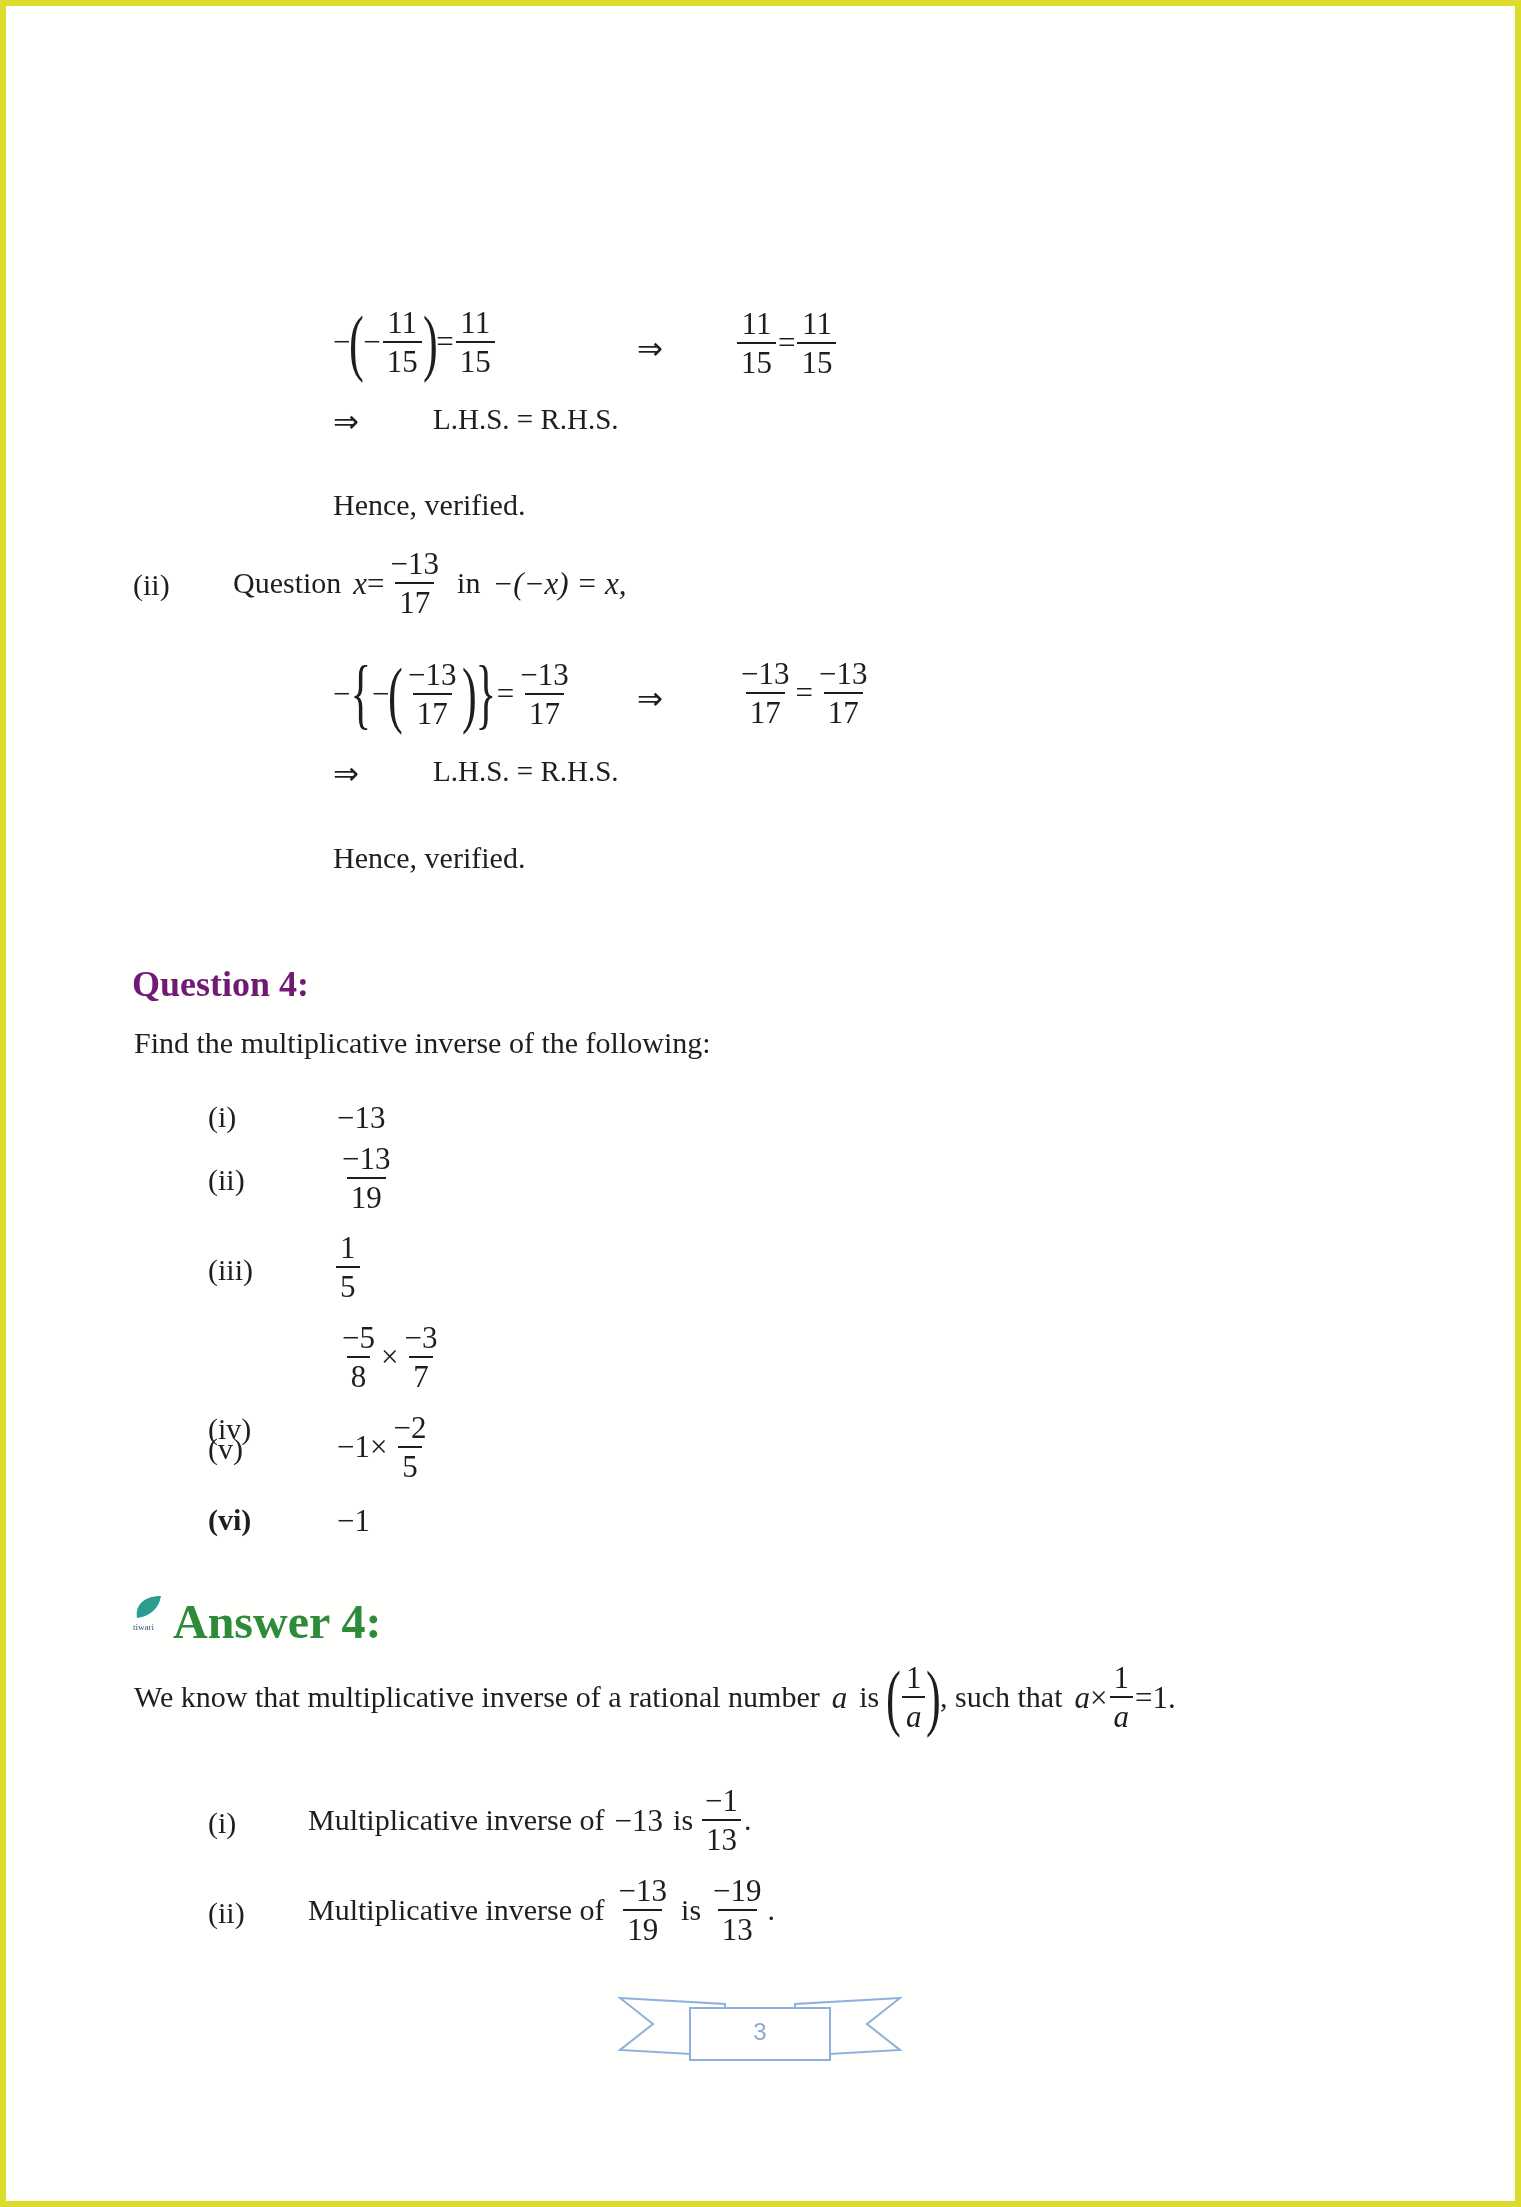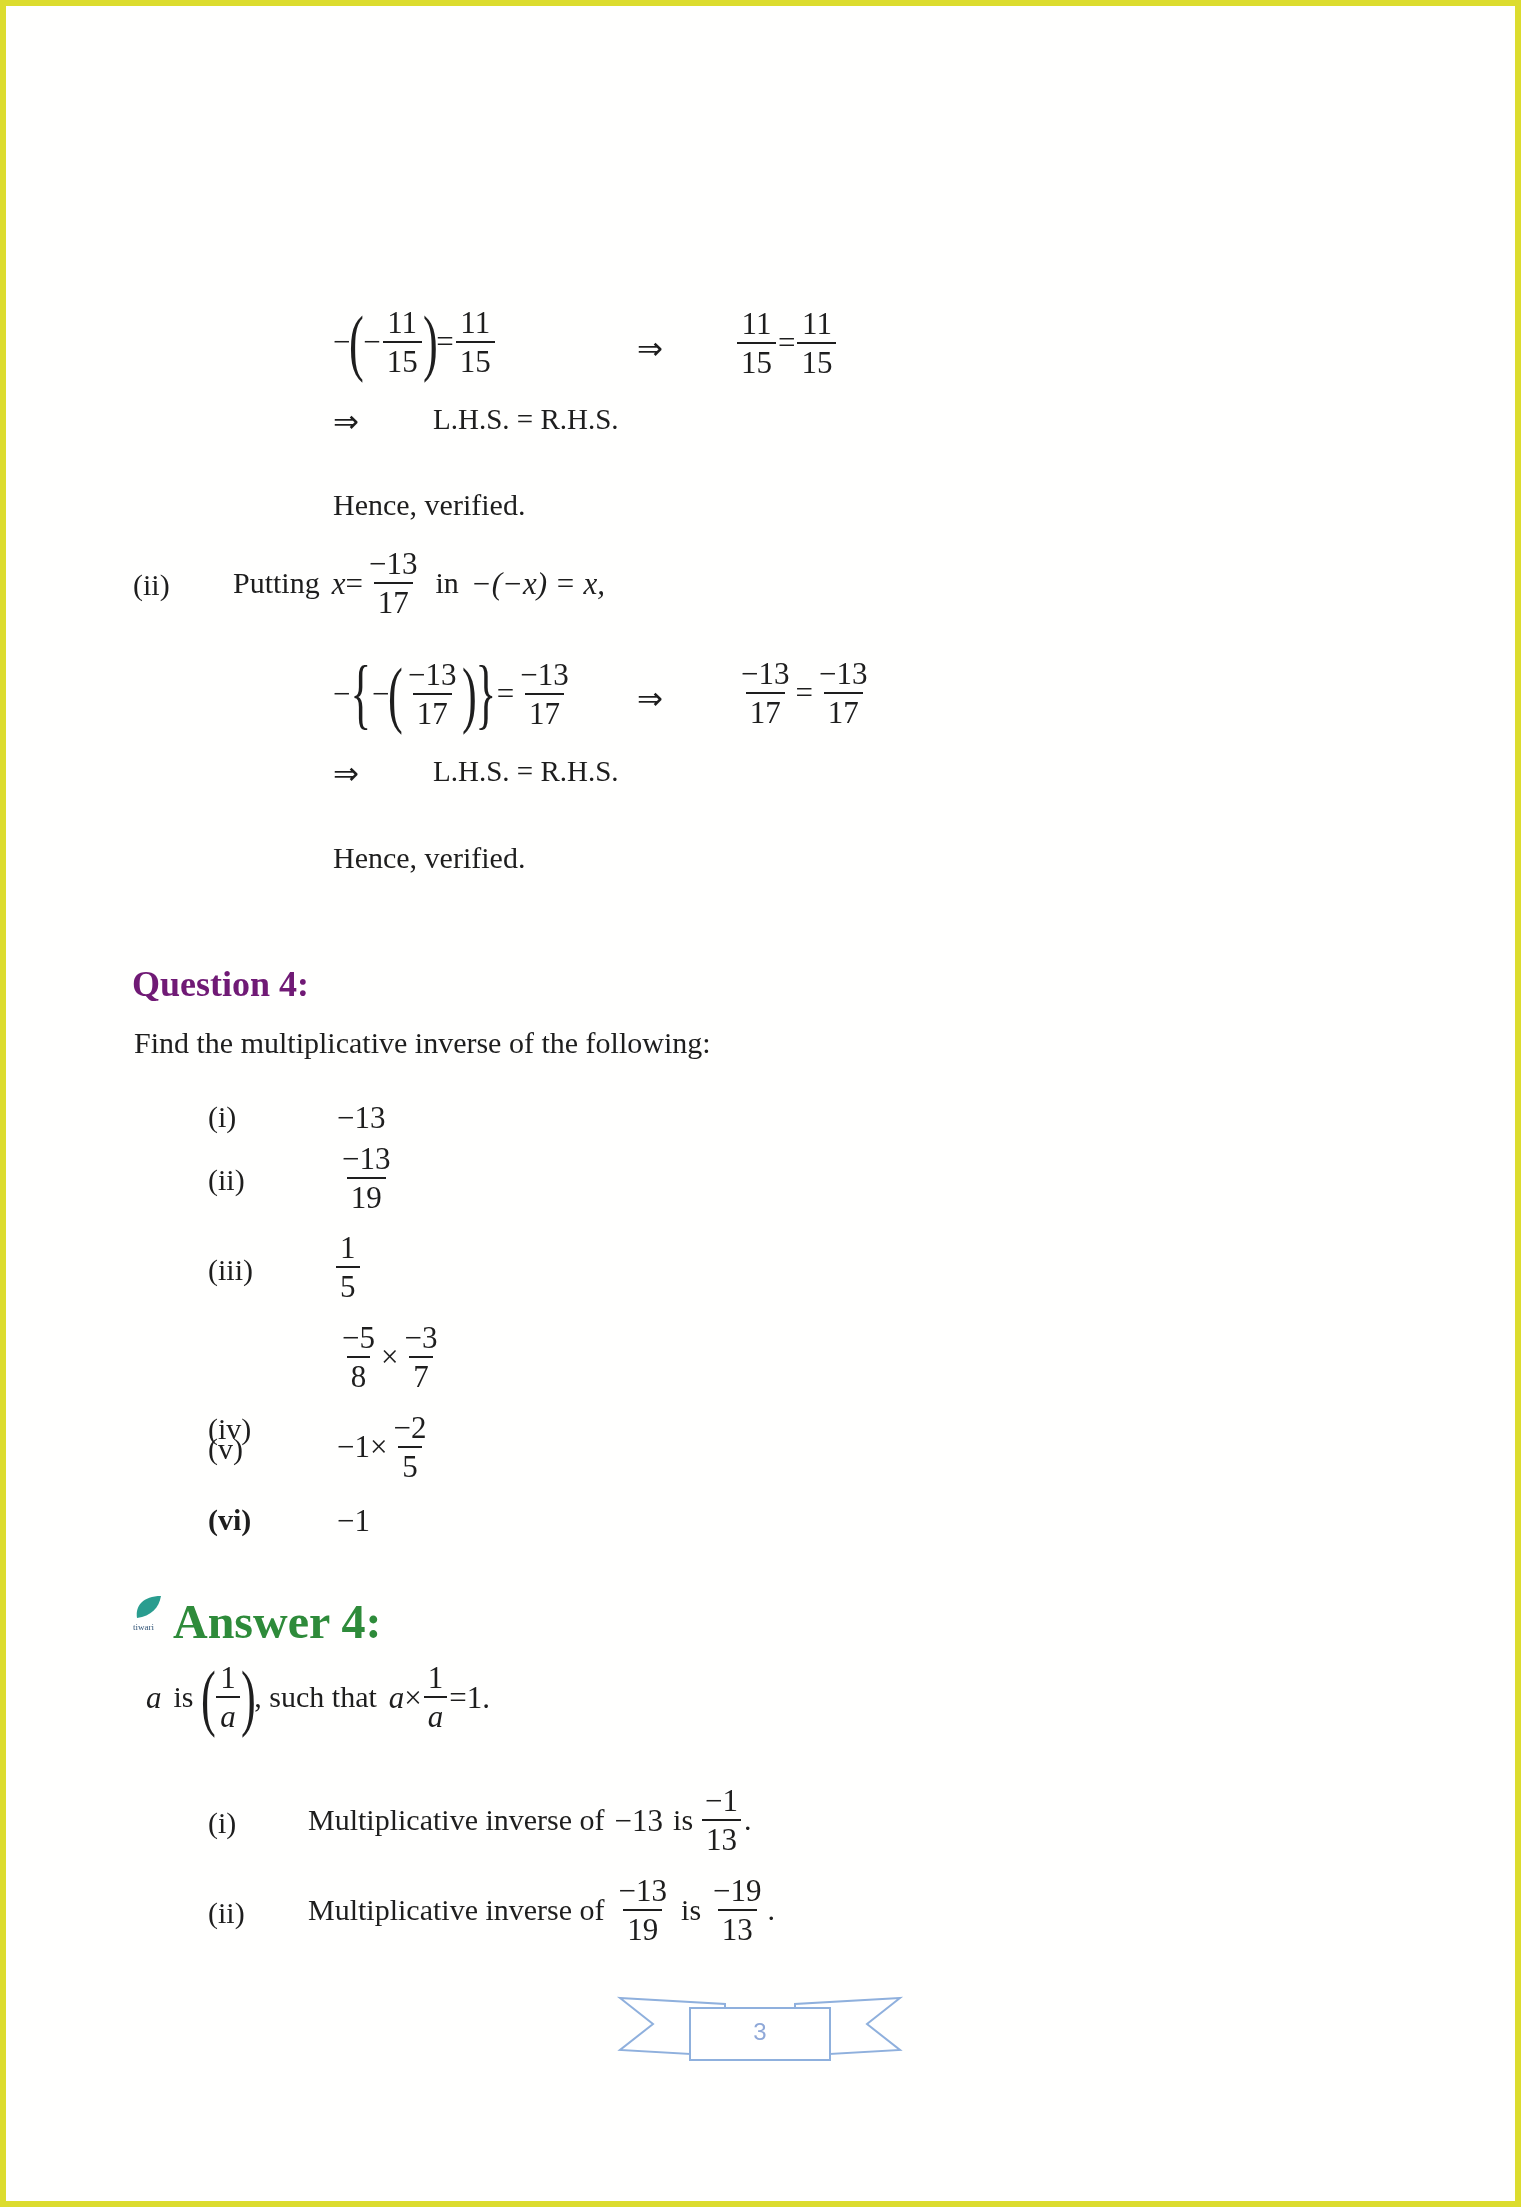--- a/index.html
+++ b/index.html
@@ -56,21 +56,21 @@
     <span class="num">11</span>
     <span class="den">15</span>
   </span>
 </div>
 <div class="abs math" style="left:333px; top:403px;">⇒</div>
 <div class="abs math" style="left:433px; top:403px; font-size:29px;">L.H.S. = R.H.S.</div>
 <div class="abs txt" style="left:333px; top:490px;">Hence, verified.</div>
 
 <div class="abs txt" style="left:133px; top:570px;">(ii)</div>
 <div class="abs txt row" style="left:233px; top:548px;">
-  <span>Putting</span>
+  <span>Question</span>
   <span class="gap" style="width:12px;"></span>
   <span class="math it">x</span>
   <span class="math">=</span>
   <span class="frac math">
     <span class="num">−13</span>
     <span class="den">17</span>
   </span>
   <span class="gap" style="width:12px;"></span>
   <span>in</span>
   <span class="gap" style="width:12px;"></span>
@@ -159,20 +159,21 @@
 
 <div class="abs" style="left:133px; top:1592px; width:34px; height:40px;text-align:center;">
   <svg width="34" height="40" viewBox="0 0 34 40">
     <path d="M4 26 C2 14 10 4 28 4 C26 16 18 24 4 26 Z" fill="#2a9d8f"></path>
     <text x="0" y="38" font-size="9" fill="#335577" font-family="Liberation Serif, serif">tiwari</text>
   </svg>
 </div>
 <div class="abs a-heading" style="left:173px; top:1594px;">Answer 4:</div>
 
 <div class="abs txt row" style="left:134px; top:1660px;">
+  <span>We know that multiplicative inverse of a rational number</span>
   <span class="gap" style="width:12px;"></span>
   <span class="math it">a</span>
   <span class="gap" style="width:12px;"></span>
   <span>is</span>
   <span class="gap" style="width:8px;"></span>
   <span class="paren math">(</span>
   <span class="frac math">
       <span class="num">1</span>
       <span class="den it">a</span>
     </span>

